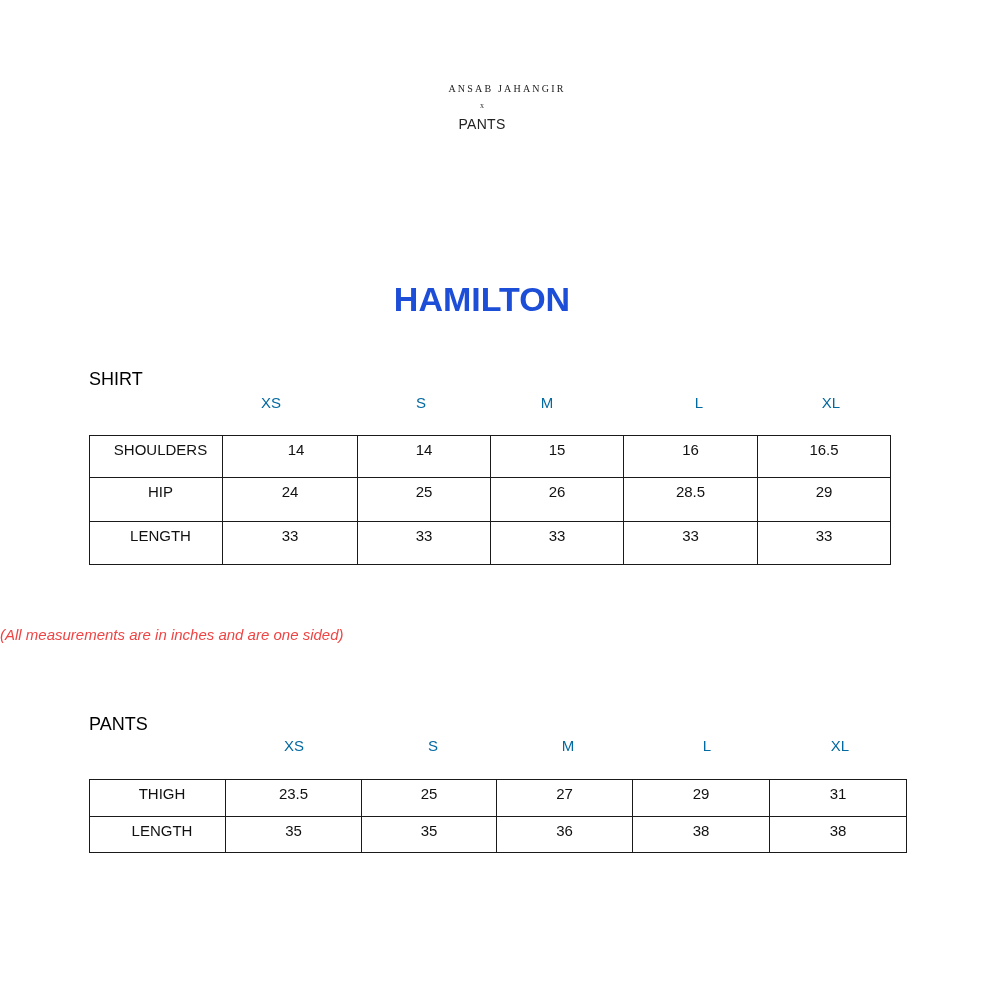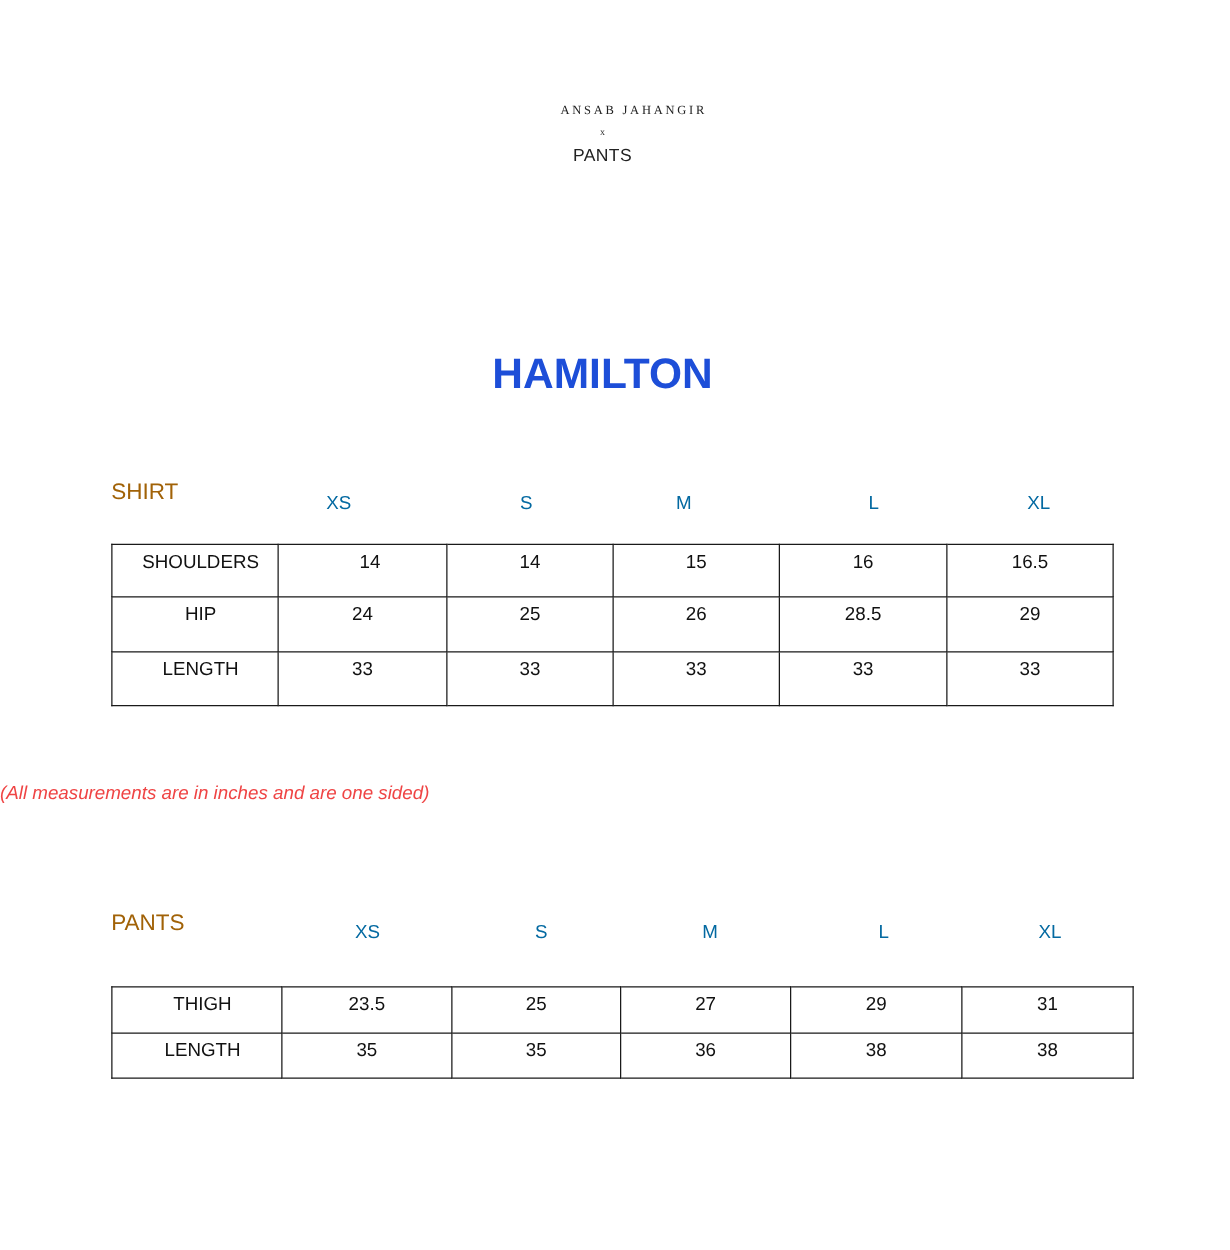--- a/index.html
+++ b/index.html
@@ -47,22 +47,21 @@
       left: 0; width: 964px; top: 280px;
       text-align: center;
       font-size: 34px;
       font-weight: bold;
       color: #1d4ed8;
     }
 
     .section-label {
       left: 89px;
       font-size: 18px;
-      color: #a16207;
-      margin-top: 14px;
+      color: #000000;
     }
 
     .size-header {
       font-size: 15px;
       color: #0369a1;
       text-align: center;
       width: 60px;
     }
 
     table.grid {
@@ -153,21 +152,21 @@
 <div class="abs section-label" style="top:714px;">PANTS</div>
 
 <div>
   <div class="abs size-header" style="left:264px; top:737px;">XS</div>
   <div class="abs size-header" style="left:403px; top:737px;">S</div>
   <div class="abs size-header" style="left:538px; top:737px;">M</div>
   <div class="abs size-header" style="left:677px; top:737px;">L</div>
   <div class="abs size-header" style="left:810px; top:737px;">XL</div>
 </div>
 
-<table class="grid" style="left:89px; top:779px; width:817px;margin-top:10px;">
+<table class="grid" style="left:89px; top:779px; width:817px;">
   <colgroup>
     <col style="width:136px">
       <col style="width:136px">
       <col style="width:135px">
       <col style="width:136px">
       <col style="width:137px">
       <col style="width:137px">
   </colgroup>
   <tbody>
       <tr style="height:37px">

